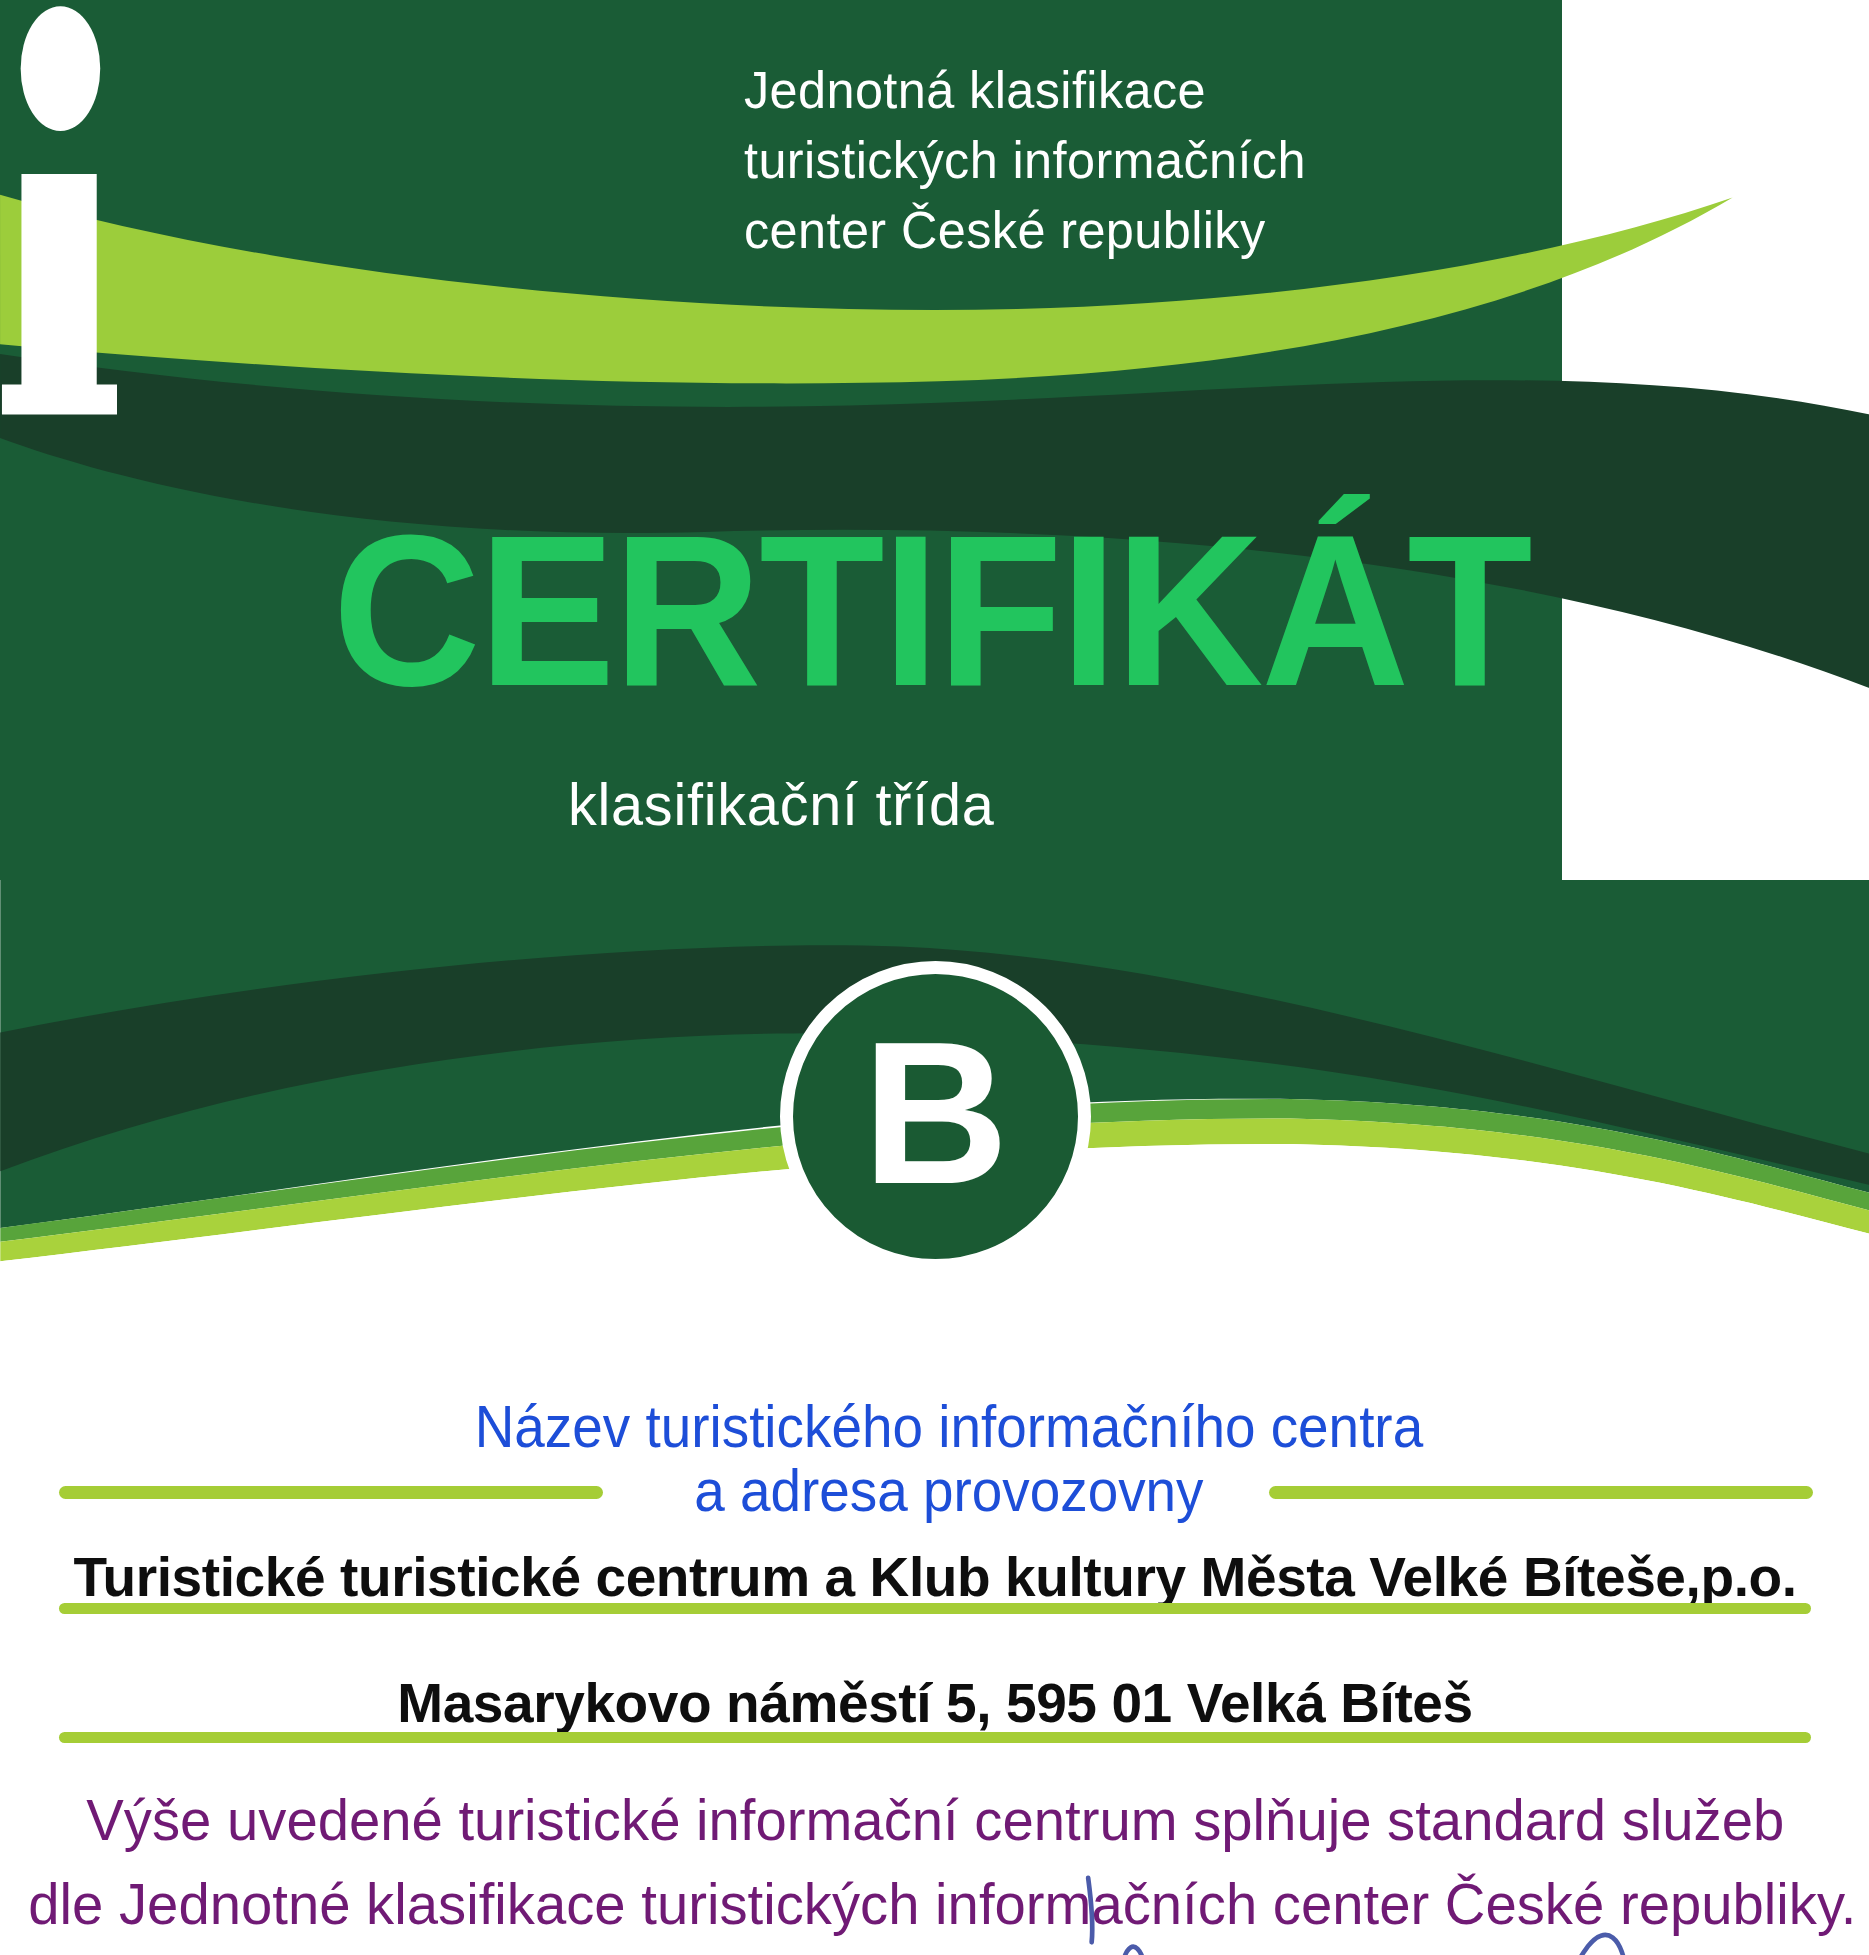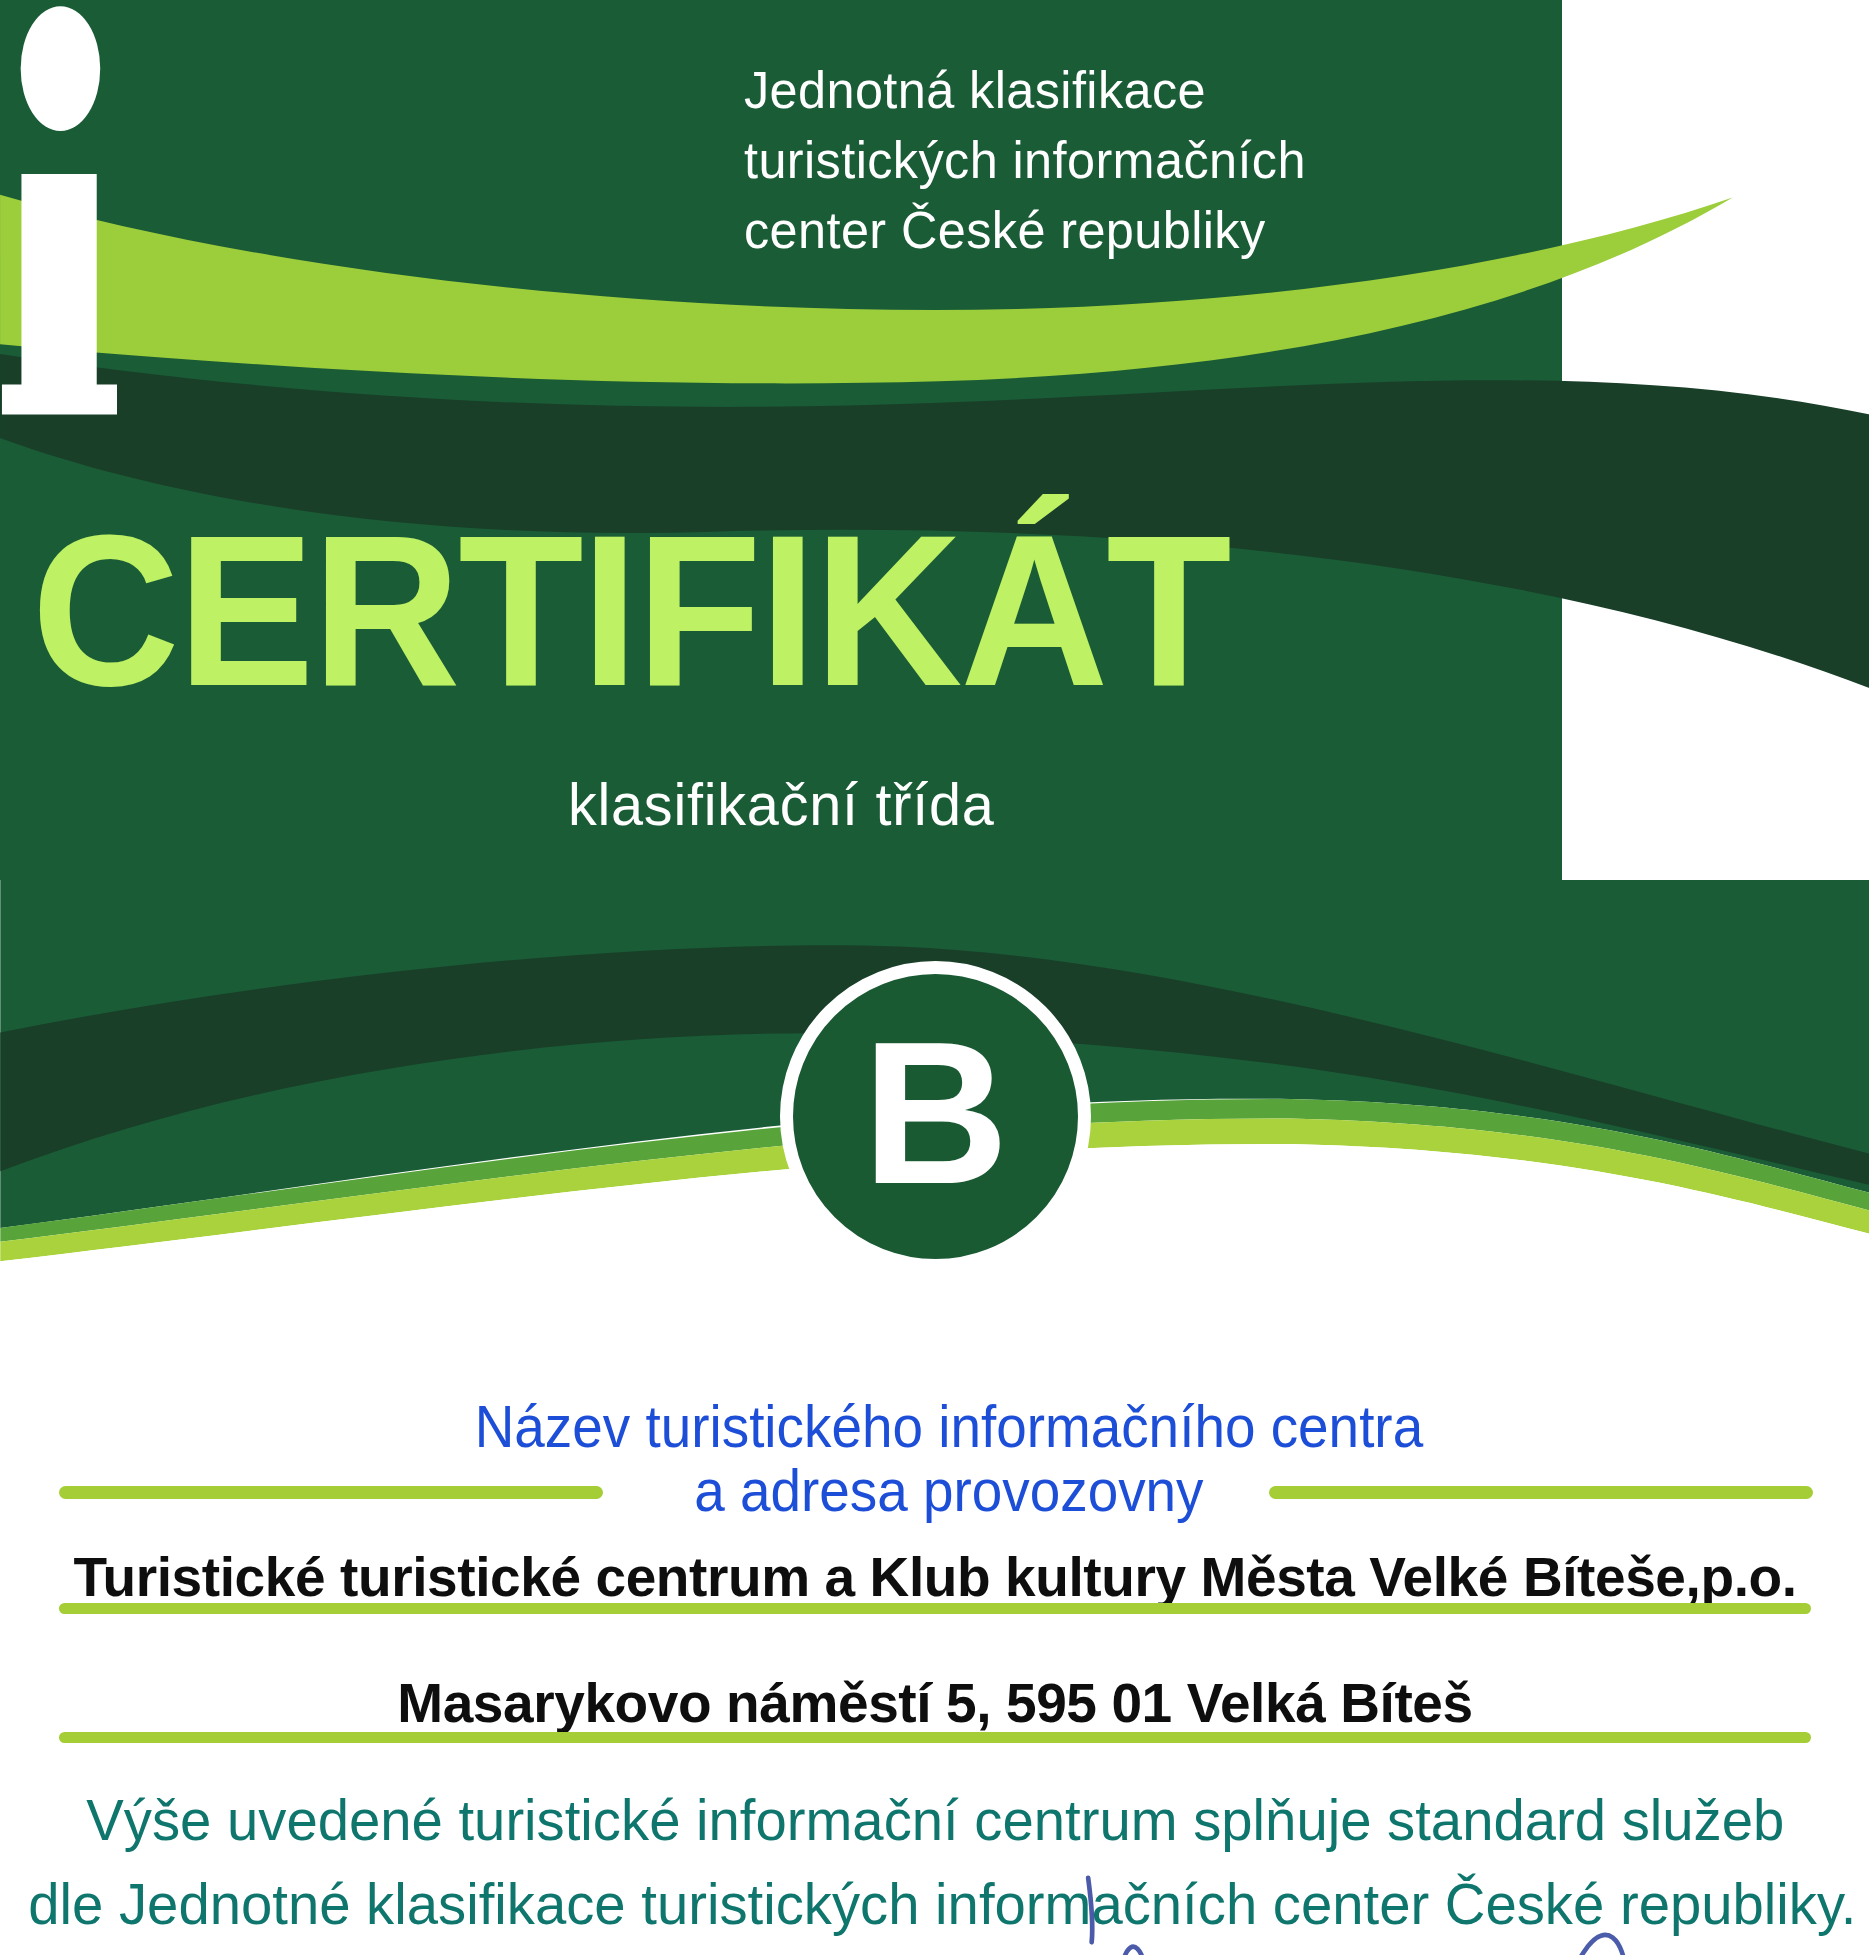--- a/index.html
+++ b/index.html
@@ -15,21 +15,21 @@
   .header svg{position:absolute;left:0;top:0;}
   .transition{position:absolute;left:0;top:880px;width:1870px;height:391px;}
 
   .logo-i{position:absolute;left:599px;top:46px;width:117px;height:422px;}
   .logo-text{
     position:absolute;left:744px;top:55px;color:#fff;
     font-size:52px;line-height:70px;letter-spacing:0.4px;
     transform:scaleX(.97);transform-origin:left top;white-space:nowrap;
   }
   .title{
-    position:absolute;left:0;right:0;top:486px;text-align:left;color:#bef264;
+    position:absolute;left:0;right:0;top:486px;text-align:right;color:#22c55e;
     font-size:216px;font-weight:bold;letter-spacing:-2.3px;white-space:nowrap;
   }
   .title>span{display:inline-block;transform:scaleX(.95);}
   .subtitle{
     position:absolute;left:0;right:0;top:770px;text-align:center;color:#fff;
     font-size:60px;font-weight:normal;letter-spacing:0.8px;
   }
   .subtitle>span{display:inline-block;transform:scaleX(.96);}
 
   .badge{
@@ -46,21 +46,21 @@
   .heading2{position:absolute;left:0;right:0;top:1457px;text-align:center;font-size:59px;}
   .sideline{position:absolute;height:13.3px;background:#a5cd36;border-radius:6.6px;top:1486px;}
   .sideline.left{left:59px;width:544px;}
   .sideline.right{left:1269px;width:544px;}
 
   .bold-line{position:absolute;left:0;right:0;text-align:center;color:#0e0e0e;
     font-size:55px;font-weight:bold;letter-spacing:-0.4px;white-space:nowrap;}
   .rule{position:absolute;height:11px;background:#a5cd36;border-radius:5.5px;}
   .rule.full{left:59px;width:1752px;}
 
-  .statement{position:absolute;left:0;right:0;text-align:center;color:#0f766e;
+  .statement{position:absolute;left:0;right:0;text-align:center;color:#701a75;
     font-size:58px;white-space:nowrap;}
   .statement>span{display:inline-block;transform:scaleX(.97);}
 
   .signature{position:absolute;left:1017px;top:1854px;z-index:6;}
 </style>
 </head>
 <body>
 
 <div class="page">
 

